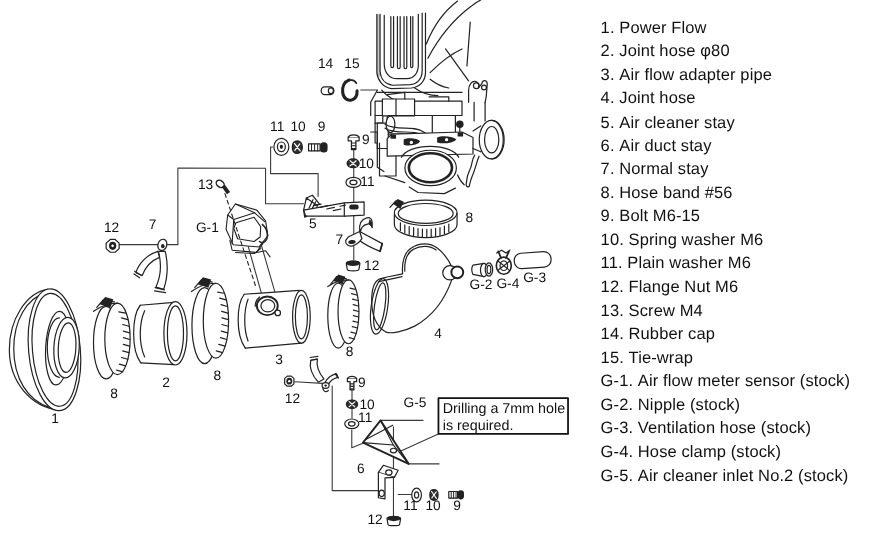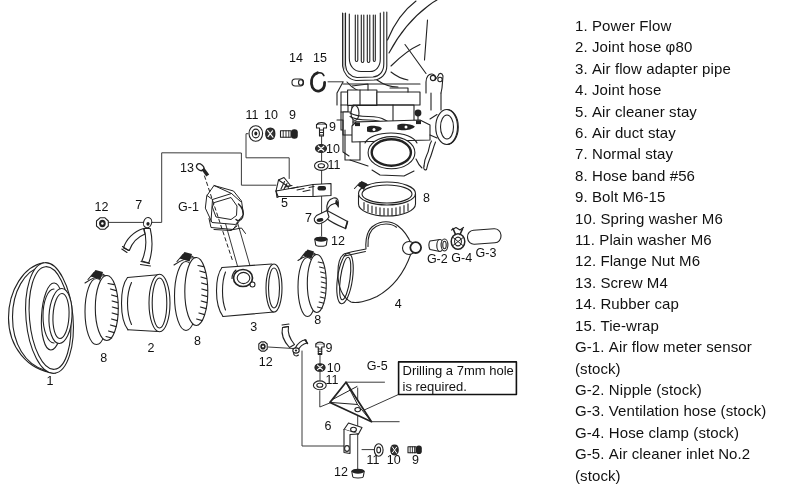--- a/index.html
+++ b/index.html
@@ -1,17 +1,17 @@
 <!DOCTYPE html>
 <html><head>
 <meta charset="utf-8">
 <style>
 html,body{margin:0;padding:0;background:#ffffff;width:800px;height:492px;overflow:hidden;}
 #stage{position:relative;width:800px;height:492px;font-family:"Liberation Sans",sans-serif;}
-#list{position:absolute;left:546px;top:15px;font-size:15px;line-height:21.4px;color:#111;letter-spacing:0.1px;margin-left:29px;}
+#list{position:absolute;left:546px;top:15px;font-size:15px;line-height:21.4px;color:#111;letter-spacing:0.1px;}
 svg{position:absolute;left:0;top:0;}
 .lbl{font-family:"Liberation Sans",sans-serif;font-size:12.5px;fill:#111;}
 </style>
 </head>
 <body>
 <div id="stage">
 <svg width="800" height="492" viewBox="0 0 800 492" fill="none" stroke="#222" stroke-width="1.1" stroke-linecap="round" stroke-linejoin="round">
 
 <g stroke="#3a3a3a" stroke-width="1">
   <path d="M108,222.4 L161.7,222.4 L161.7,152.8 L241.4,153 L241.4,185.2 L276,185.2"></path>

